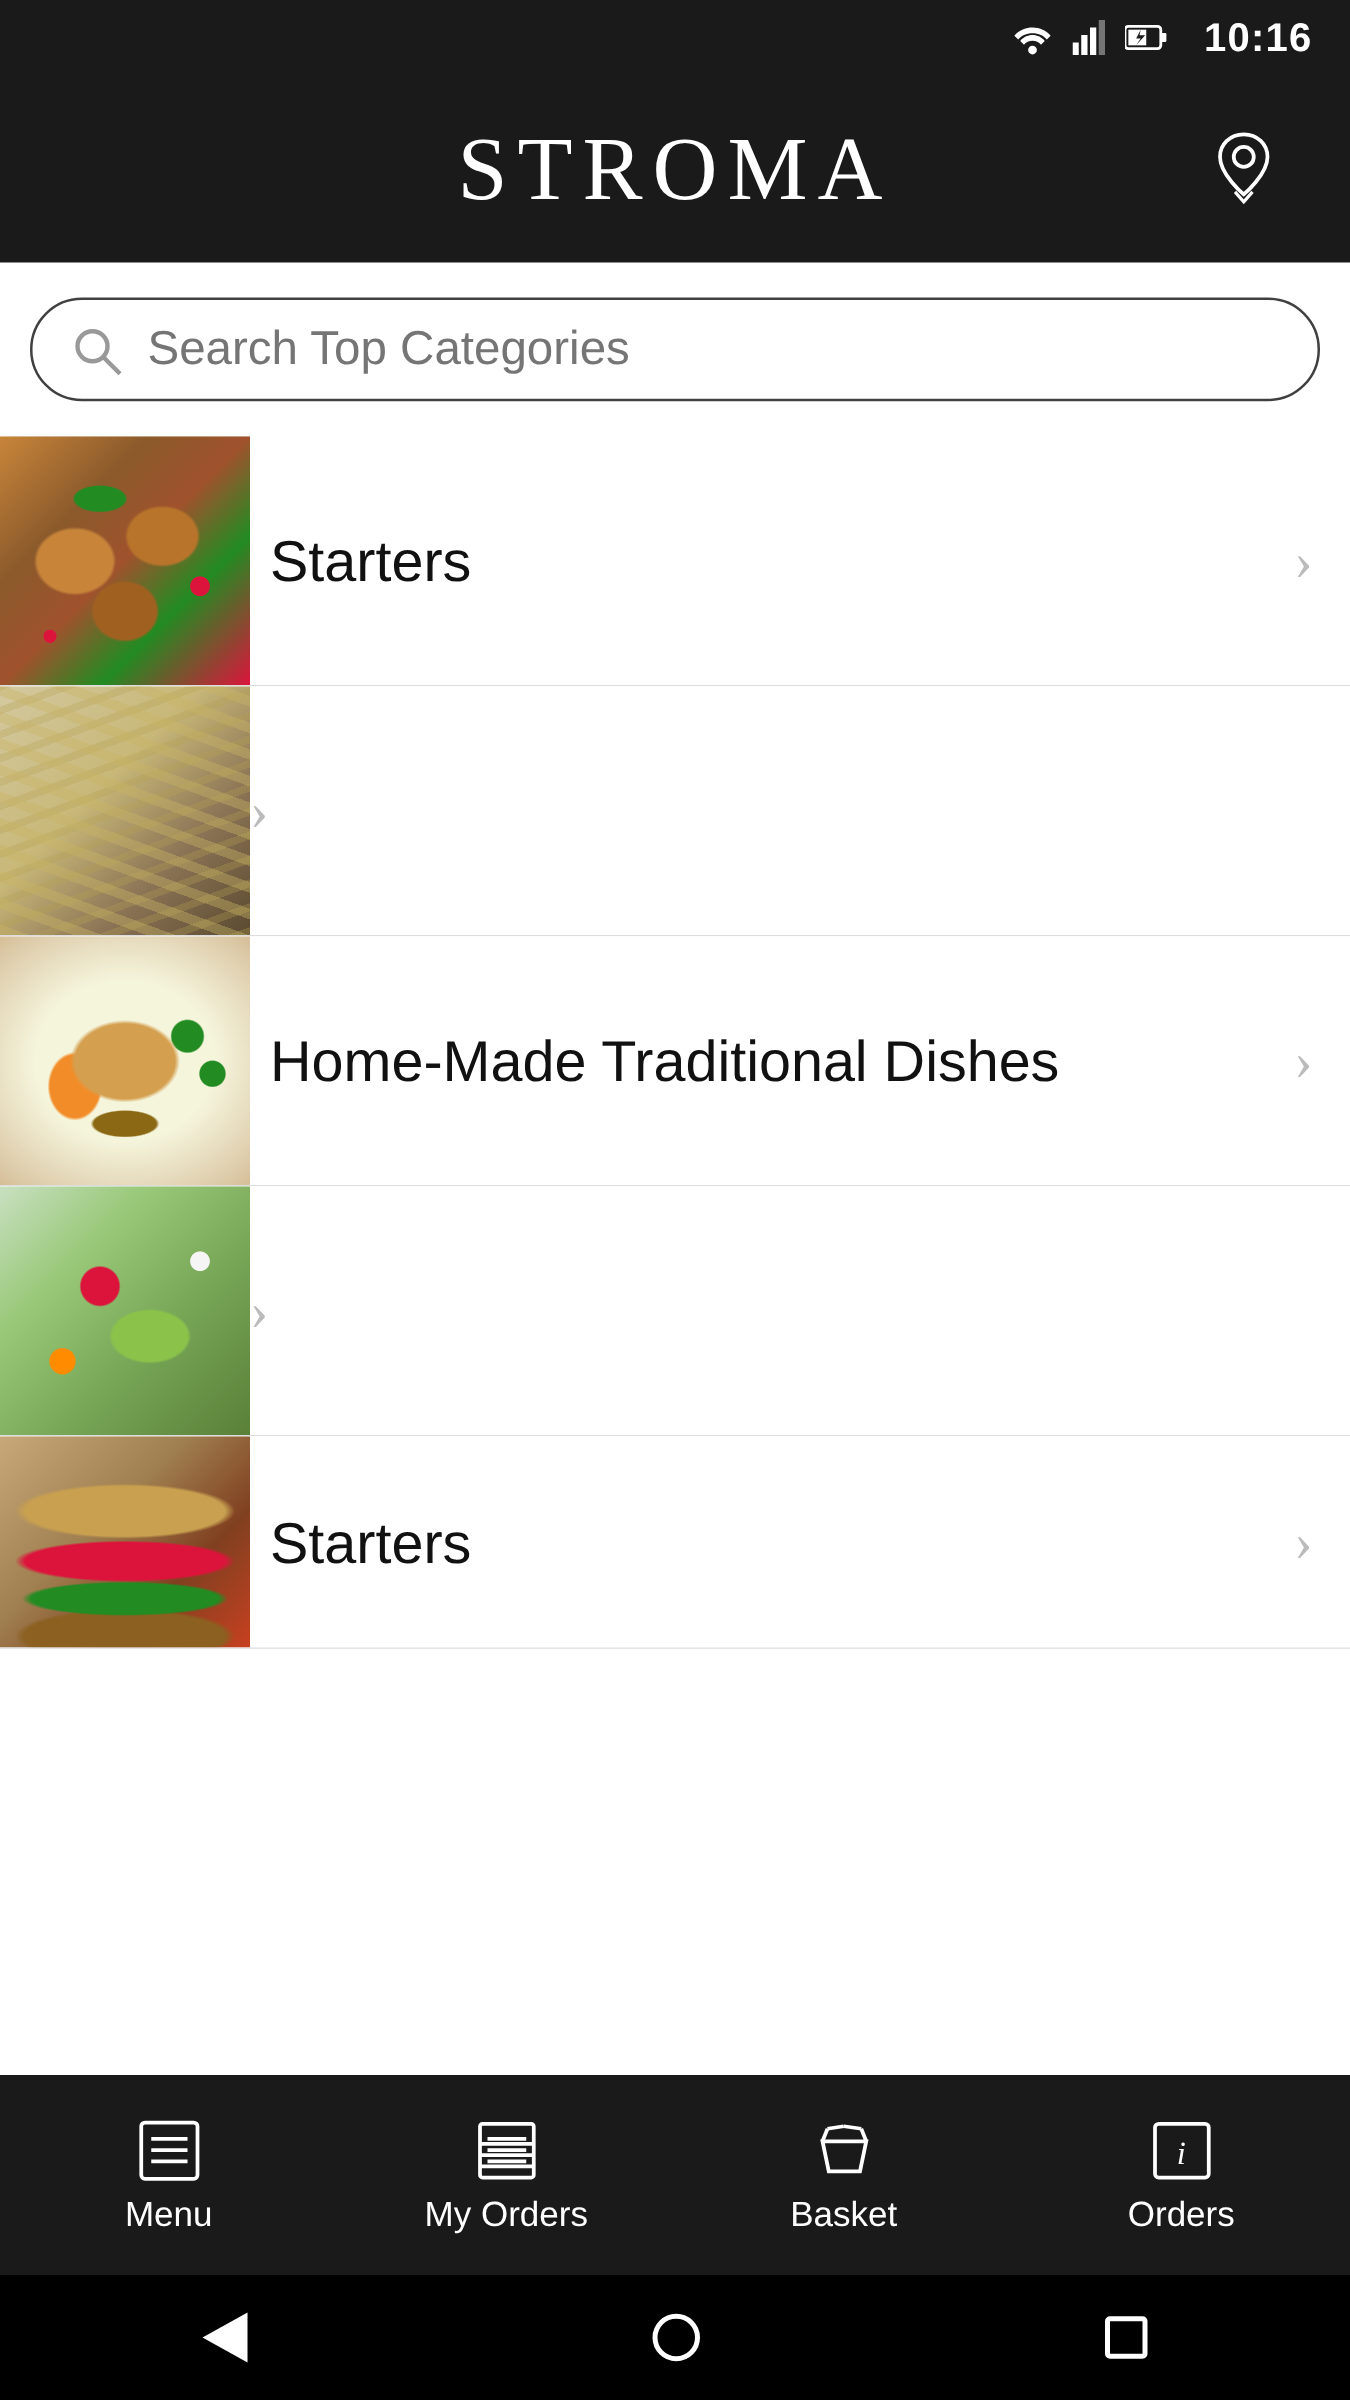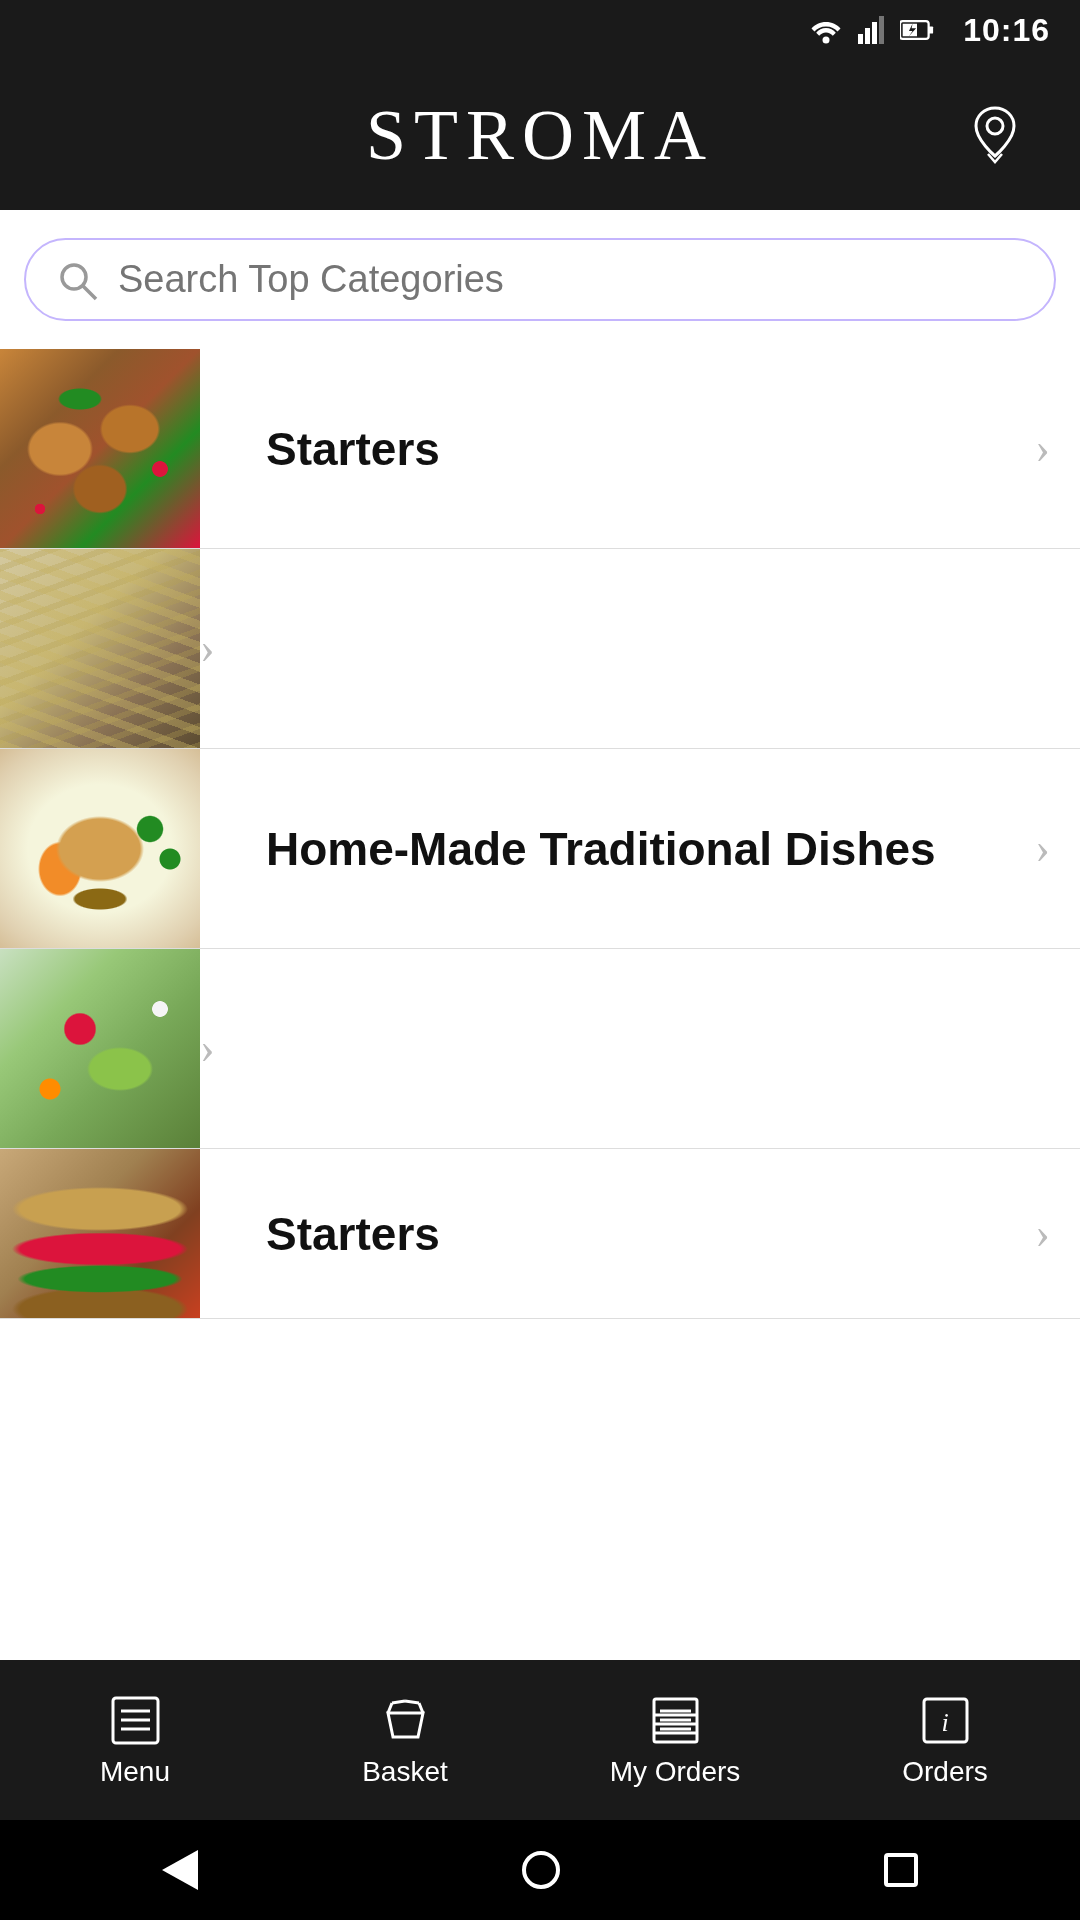--- a/index.html
+++ b/index.html
@@ -91,21 +91,21 @@
     
     .search-container {
       background: #fff;
       padding: 28px 24px;
     }
 
     .search-bar {
       display: flex;
       align-items: center;
       background: #fff;
-      border: 2px solid #c4b5fd;
+      border: 2px solid #404040;
       border-radius: 50px;
       padding: 18px 30px;
       gap: 20px;
     }
 
     .search-bar svg {
       width: 42px;
       height: 42px;
       color: #999;
       flex-shrink: 0;
@@ -220,26 +220,25 @@
       inset: 0;
       background:
         radial-gradient(ellipse 160px 40px at 100px 60px, #c8a050 50%, transparent 55%),
         radial-gradient(ellipse 160px 30px at 100px 100px, #dc143c 50%, transparent 55%),
         radial-gradient(ellipse 150px 25px at 100px 130px, #228b22 50%, transparent 55%),
         radial-gradient(ellipse 160px 40px at 100px 160px, #8b6020 50%, transparent 55%);
     }
 
     .category-label {
       flex: 1;
-      padding: 0 30px;
+      padding: 0 16px;
       font-size: 46px;
-      font-weight: 700;
+      font-weight: 400;
       color: #111;
       font-family: Arial, sans-serif;
-      margin-left: 36px;
     }
 
     .chevron {
       margin-right: 30px;
       color: #bbb;
       font-size: 44px;
       font-weight: 300;
     }
 
     
@@ -408,48 +407,48 @@
 <div class="bottom-nav">
 
   <div class="nav-item active">
     <svg viewBox="0 0 55 55" fill="none" stroke="white" stroke-width="3">
       <rect x="5" y="5" width="45" height="45" rx="3" ry="3"></rect>
       <line x1="13" y1="18" x2="42" y2="18"></line>
       <line x1="13" y1="27" x2="42" y2="27"></line>
       <line x1="13" y1="36" x2="42" y2="36"></line>
     </svg>
     <span class="nav-label">Menu</span>
-  </div>
-
-  <div class="nav-item">
-    <svg viewBox="0 0 55 55" fill="none" stroke="white" stroke-width="3">
-      <path d="M10 20 L45 20 L40 44 L15 44 Z"></path>
-      <path d="M10 20 L14 10"></path>
-      <path d="M45 20 L41 10"></path>
-      <line x1="27" y1="8" x2="14" y2="10"></line>
-      <line x1="27" y1="8" x2="41" y2="10"></line>
-    </svg>
-    <span class="nav-label">Basket</span>
   </div>
 
   <div class="nav-item">
     <svg viewBox="0 0 55 55" fill="none" stroke="white" stroke-width="3">
       <rect x="6" y="6" width="43" height="43" rx="2" ry="2"></rect>
       <line x1="12" y1="18" x2="43" y2="18"></line>
       <line x1="12" y1="27" x2="43" y2="27"></line>
       <line x1="12" y1="36" x2="43" y2="36"></line>
       <line x1="6" y1="22" x2="49" y2="22"></line>
       <line x1="6" y1="31" x2="49" y2="31"></line>
       <line x1="6" y1="40" x2="49" y2="40"></line>
     </svg>
     <span class="nav-label">My Orders</span>
   </div>
 
   <div class="nav-item">
     <svg viewBox="0 0 55 55" fill="none" stroke="white" stroke-width="3">
+      <path d="M10 20 L45 20 L40 44 L15 44 Z"></path>
+      <path d="M10 20 L14 10"></path>
+      <path d="M45 20 L41 10"></path>
+      <line x1="27" y1="8" x2="14" y2="10"></line>
+      <line x1="27" y1="8" x2="41" y2="10"></line>
+    </svg>
+    <span class="nav-label">Basket</span>
+  </div>
+
+  <div class="nav-item">
+    <svg viewBox="0 0 55 55" fill="none" stroke="white" stroke-width="3">
       <rect x="6" y="6" width="43" height="43" rx="3" ry="3"></rect>
       <text x="27" y="38" text-anchor="middle" font-size="26" fill="white" stroke="none" font-family="serif" font-style="italic">i</text>
     </svg>
     <span class="nav-label">Orders</span>
   </div>
 
 </div>
 
 <div class="android-nav">
   <div class="android-btn">

